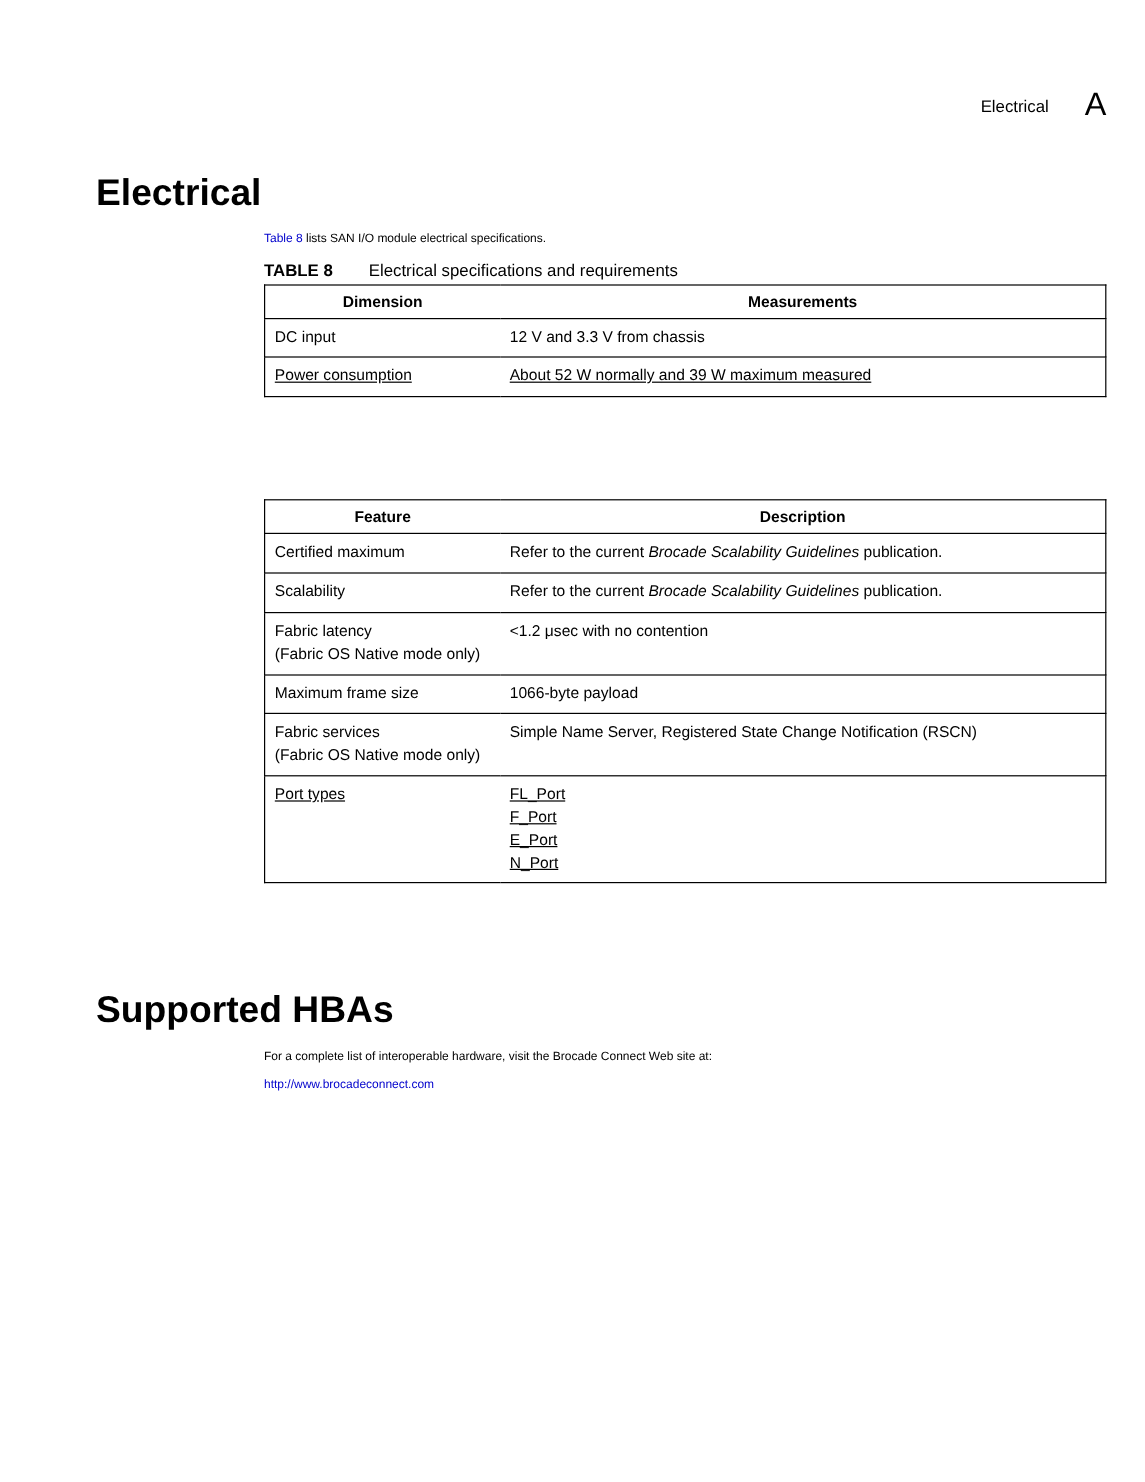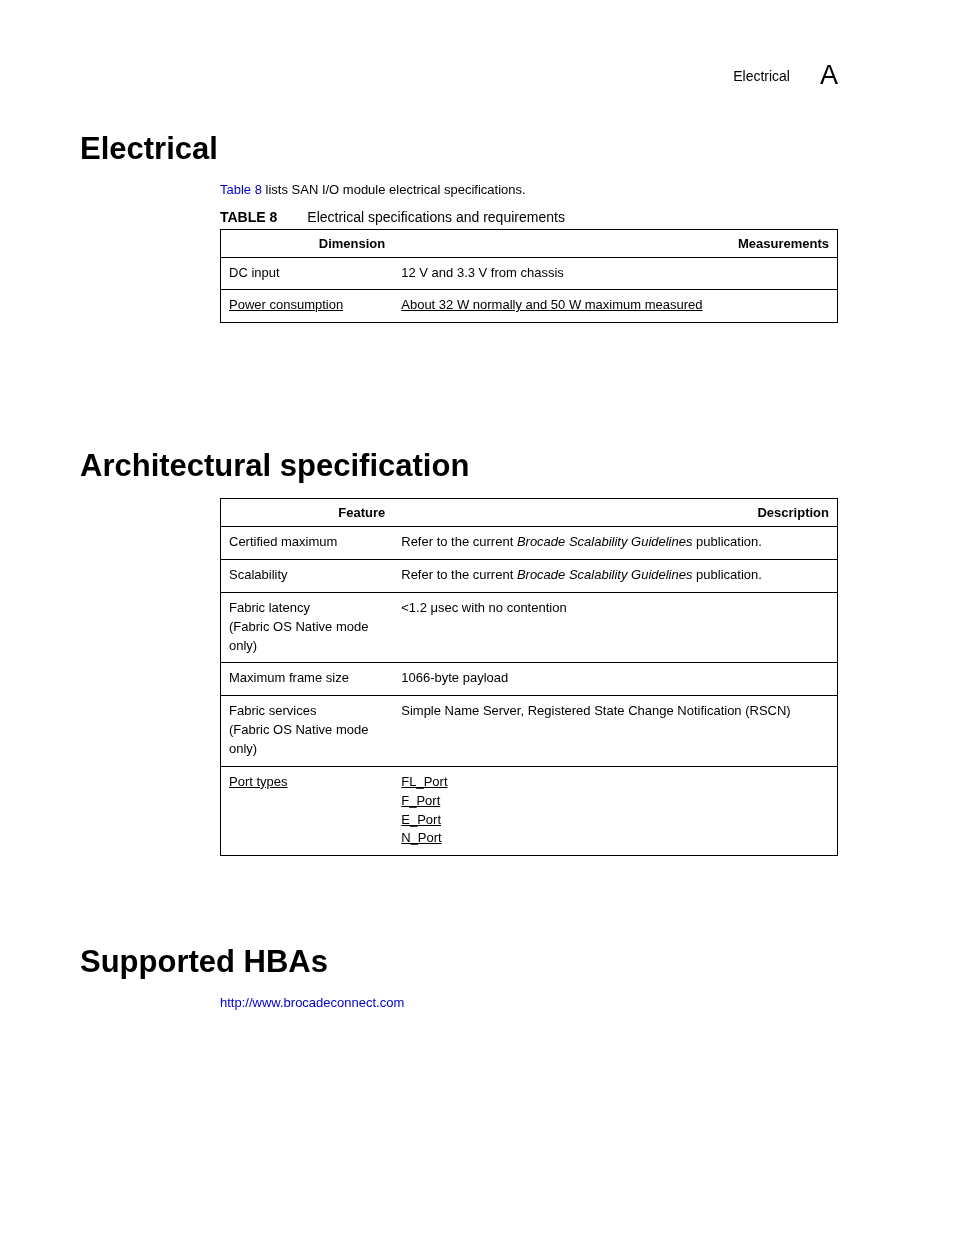--- a/index.html
+++ b/index.html
@@ -6,22 +6,23 @@
     font-family: Arial, Helvetica, sans-serif;
     margin: 0;
     padding: 0;
     background: #fff;
     color: #000;
   }
   .page {
     width: 954px;
     height: 1058px;
     box-sizing: border-box;
-    padding: 60px 116px 60px 80px;
+    padding: 60px 32px 60px 80px;
     position: relative;
+    margin-top: 12px;
   }
   .page-header {
     display: flex;
     justify-content: flex-end;
     align-items: center;
     gap: 30px;
     margin-bottom: 35px;
   }
   .page-header .label {
     font-size: 14px;
@@ -35,21 +36,21 @@
     font-family: "Arial Narrow", Arial, sans-serif;
     font-stretch: condensed;
     font-size: 31px;
     font-weight: bold;
     margin: 40px 0 14px 0;
   }
   .section-body {
     margin-left: 140px;
   }
   p {
-    font-size: 13px;
+    font-size: 10px;
     margin: 6px 0 10px 0;
     line-height: 1.35;
   }
   .ref {
     color: #0000cc;
   }
   .table-title {
     font-size: 14px;
     margin: 8px 0 4px 0;
   }
@@ -59,21 +60,21 @@
     font-size: 14px;
     margin-right: 30px;
   }
   table.spec {
     border-collapse: collapse;
     width: 100%;
     font-size: 13px;
     margin-bottom: 20px;
   }
   table.spec th {
-    text-align: right;
+    text-align: center;
     font-family: "Arial Narrow", Arial, sans-serif;
     font-stretch: condensed;
     font-size: 13px;
     font-weight: bold;
     padding: 6px 8px;
     border-top: 1.5px solid #000;
     border-bottom: 1.5px solid #000;
   }
   table.spec th:first-child,
   table.spec td:first-child {
@@ -123,29 +124,28 @@
           <th>Measurements</th>
         </tr>
       </thead>
       <tbody id="t8-body">
           <tr>
             <td class="col1">DC input</td>
             <td>12 V and 3.3 V from chassis</td>
           </tr>
           <tr>
             <td class="col1">Power consumption</td>
-            <td>About 32 W normally and 50 W maximum measured</td>
+            <td>About 52 W normally and 39 W maximum measured</td>
           </tr>
         </tbody>
     </table>
   </div>
 
   <div class="gap-large"></div>
 
-  <h1>Architectural specification</h1>
   <div class="section-body">
     <table class="spec">
       <thead>
         <tr>
           <th class="col1">Feature</th>
           <th>Description</th>
         </tr>
       </thead>
       <tbody id="t9-body">
           <tr>
@@ -173,19 +173,20 @@
             <td><span>FL_Port</span><br><span>F_Port</span><br><span>E_Port</span><br><span>N_Port</span></td>
           </tr>
         </tbody>
     </table>
   </div>
 
   <div class="gap-med"></div>
 
   <h1>Supported HBAs</h1>
   <div class="section-body">
+    <p>For a complete list of interoperable hardware, visit the Brocade Connect Web site at:</p>
     <p>
       <span class="ref">http://www.brocadeconnect.com</span>
     </p>
 
   </div>
 
 </div>
 
 </body></html>

